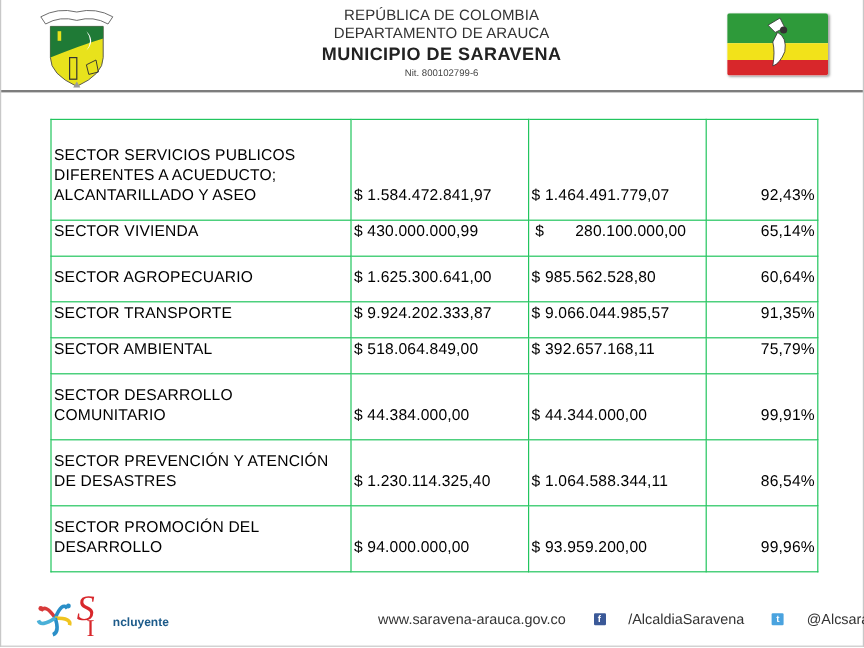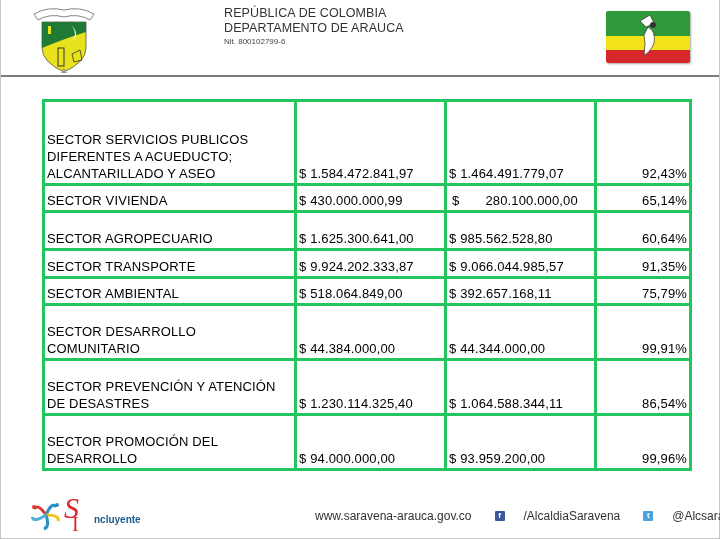--- a/index.html
+++ b/index.html
@@ -10,37 +10,37 @@
   .page-frame {
     position:absolute; left:0; top:0; width:718px; height:538px;
     border-left:1px solid #c8c8c8; border-right:1px solid #c8c8c8; border-bottom:1px solid #c8c8c8;
   }
   .header-line {
     position:absolute; left:1px; top:75px; width:718px; height:2px; background:#7d7d7d;
   }
   
   .coat { position:absolute; left:28px; top:4px; width:72px; height:70px; }
   
-  .hdr-text { position:absolute; left:224px; top:6px; width:240px; text-align:left; color:#333; }
+  .hdr-text { position:absolute; left:248px; top:6px; width:240px; text-align:center; color:#333; }
   .hdr-l1, .hdr-l2 { font-size:12.5px; line-height:15px; letter-spacing:0.1px; }
   .hdr-l3 { font-size:15px; font-weight:bold; line-height:19px; color:#222; letter-spacing:0.4px; }
   .hdr-nit { font-size:8px; line-height:11px; color:#444; }
   
   .flag {
     position:absolute; left:606px; top:11px; width:84px; height:52px; border-radius:2px;
     box-shadow:1px 1px 2px rgba(0,0,0,0.35); overflow:hidden;
   }
   .flag .stripe { position:absolute; left:0; width:100%; }
   
   .budget-table {
     position:absolute; left:42px; top:99px; border-collapse:collapse;
     font-family:"Liberation Sans", sans-serif; font-size:13px; color:#000;
   }
   .budget-table td {
-    border:3px solid #22c55e; padding:0 1px 1px 2px; vertical-align:bottom; line-height:17px;
+    border:1px solid #22c55e; padding:0 1px 12px 2px; vertical-align:bottom; line-height:17px;
     letter-spacing:0.15px;
   }
   .c1 { width:246px; }
   .c2 { width:144px; }
   .c3 { width:144px; }
   .c4 { width:88px; text-align:right; padding-right:2px !important; }
   .gap { display:inline-block; width:26px; }
   
   .footer-logo { position:absolute; left:30px; top:493px; width:130px; height:42px; }
   .footer-links {
@@ -64,20 +64,21 @@
   <path d="M44 22 Q52 30 44 38 Q50 30 44 22 Z" fill="#fff"></path>
   <rect x="20" y="22" width="3" height="8" fill="#e8e21c"></rect>
   <rect x="30" y="44" width="6" height="18" fill="none" stroke="#333" stroke-width="1"></rect>
   <path d="M44 50 L52 46 L54 56 L46 58 Z" fill="none" stroke="#333" stroke-width="0.8"></path>
   <path d="M36 64 L33 69 L39 69 Z" fill="#999"></path>
 </svg>
 
 <div class="hdr-text">
   <div class="hdr-l1">REPÚBLICA DE COLOMBIA</div>
   <div class="hdr-l2">DEPARTAMENTO DE ARAUCA</div>
+  <div class="hdr-l3">MUNICIPIO DE SARAVENA</div>
   <div class="hdr-nit">Nit. 800102799-6</div>
 </div>
 
 <div class="flag">
   <div class="stripe" style="top:0;height:25px;background:#2e9a3a;"></div>
   <div class="stripe" style="top:25px;height:14px;background:#f2e21a;"></div>
   <div class="stripe" style="top:39px;height:13px;background:#d8272b;"></div>
   <svg style="position:absolute;left:30px;top:2px;" width="26" height="46" viewBox="0 0 26 46">
     <path d="M4 8 L14 2 L18 10 L10 14 Z" fill="#fff" stroke="#333" stroke-width="0.7"></path>
     <path d="M12 14 Q20 18 18 30 Q14 40 8 42 Q10 30 8 22 Z" fill="#fff" stroke="#333" stroke-width="0.7"></path>

